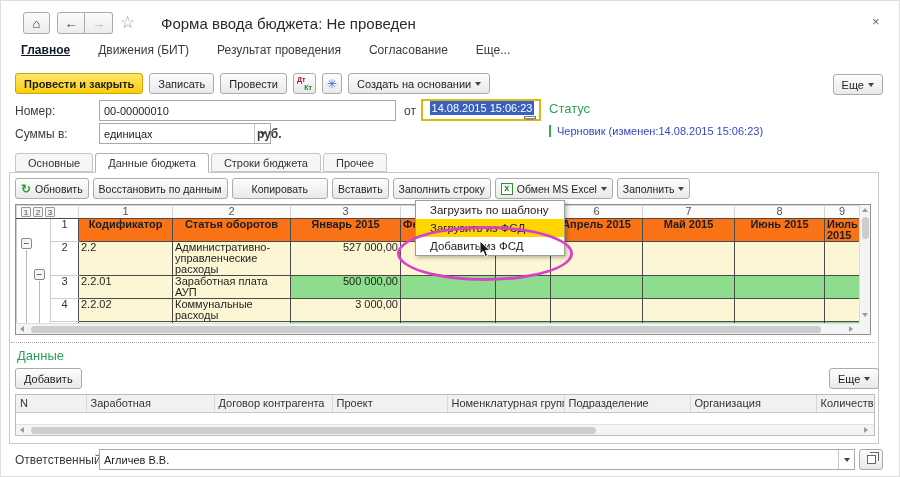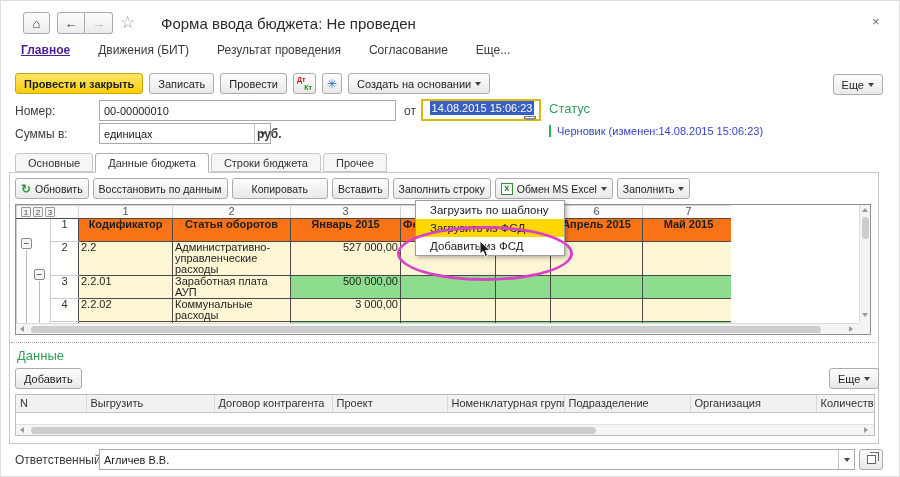--- a/index.html
+++ b/index.html
@@ -14,21 +14,21 @@
   .btn-primary { font-weight: bold; background: linear-gradient(#ffe66a, #fbce0a); border-color: #c9a60a; }
   .tri-down { width: 0; height: 0; border-left: 3.5px solid transparent; border-right: 3.5px solid transparent; border-top: 4px solid #444; display: inline-block; }
   .tri-left  { width: 0; height: 0; border-top: 3px solid transparent; border-bottom: 3px solid transparent; border-right: 4px solid #9a9a9a; }
   .tri-right { width: 0; height: 0; border-top: 3px solid transparent; border-bottom: 3px solid transparent; border-left: 4px solid #9a9a9a; }
   .tri-up-s   { width: 0; height: 0; border-left: 3px solid transparent; border-right: 3px solid transparent; border-bottom: 4px solid #9a9a9a; }
   .tri-down-s { width: 0; height: 0; border-left: 3px solid transparent; border-right: 3px solid transparent; border-top: 4px solid #9a9a9a; }
 
   
   .hdr-btn { display: inline-flex; align-items: center; justify-content: center; height: 22px; background: linear-gradient(#fcfcfc,#ececec); border: 1px solid #ababab; border-radius: 3px; font-size: 13px; color: #333; }
   .nav-item { font-size: 12px; color: #3a3a3a; margin-right: 28px; }
-  .nav-active { color: #4c1d95; font-weight: bold; text-decoration: underline; }
+  .nav-active { color: #0f172a; font-weight: bold; text-decoration: underline; }
   .title { font-size: 15px; color: #2b2b2b; }
 
   
   .field { background: #fff; border: 1px solid #a9a9a9; height: 21px; display: flex; align-items: center; padding-left: 4px; font-size: 11px; }
   .combo-arrow { width: 16px; height: 100%; border-left: 1px solid #c4c4c4; display: flex; align-items: center; justify-content: center; margin-left: auto; }
   .label { font-size: 12px; color: #3c3c3c; }
   .green-label { color: #2e9e5b; font-size: 13px; }
   .status-line { border-left: 2px solid #2fae62; padding-left: 6px; font-size: 11px; color: #3a45c4; }
   .date-field { border: 2px solid #d8b90c; background: #fff; display: flex; align-items: center; height: 22px; font-size: 11px; flex-direction: column; }
   .sel-text { background: #3a5fc0; color: #fff; padding: 1px 2px; margin-left: 2px; }
@@ -196,21 +196,21 @@
         <span>Обмен MS Excel</span>
         <span class="tri-down"></span>
       </span>
     <span class="btn" style="font-size:10.5px; padding:0 5px;">
         <span>Заполнить</span>
         <span class="tri-down"></span>
       </span>
   </div>
 
   <div class="abs" style="left:14px; top:203px; width:856px; height:131px; border:1px solid #8f8f8f;">
-    <div class="abs" style="left:0; top:0; width:715px; height:118px; overflow:hidden;">
+    <div class="abs" style="left:0; top:0; width:843px; height:118px; overflow:hidden;">
       <table class="grid">
         <colgroup>
           <col style="width:34px">
             <col style="width:28px">
             <col style="width:94px">
             <col style="width:118px">
           <col style="width:110px">
             <col style="width:95px">
             <col style="width:55px">
             <col style="width:92px">
@@ -337,21 +337,21 @@
           <col style="width:118px">
           <col style="width:115px">
         <col style="width:117px">
           <col style="width:126px">
           <col style="width:126px">
           <col style="width:58px">
       </colgroup>
       <tbody>
           <tr>
         <th>N</th>
-        <th>Выгрузить</th>
+        <th>Заработная</th>
         <th>Договор контрагента</th>
         <th>Проект</th>
         <th>Номенклатурная группа</th>
         <th>Подразделение</th>
         <th>Организация</th>
         <th style="text-align:right; border-right:none;">Количество</th>
       </tr>
     </tbody>
       </table>
     <div class="sb" style="left:0; top:29px; width:858px; height:11px; border-top:1px solid #e2e2e2;">

